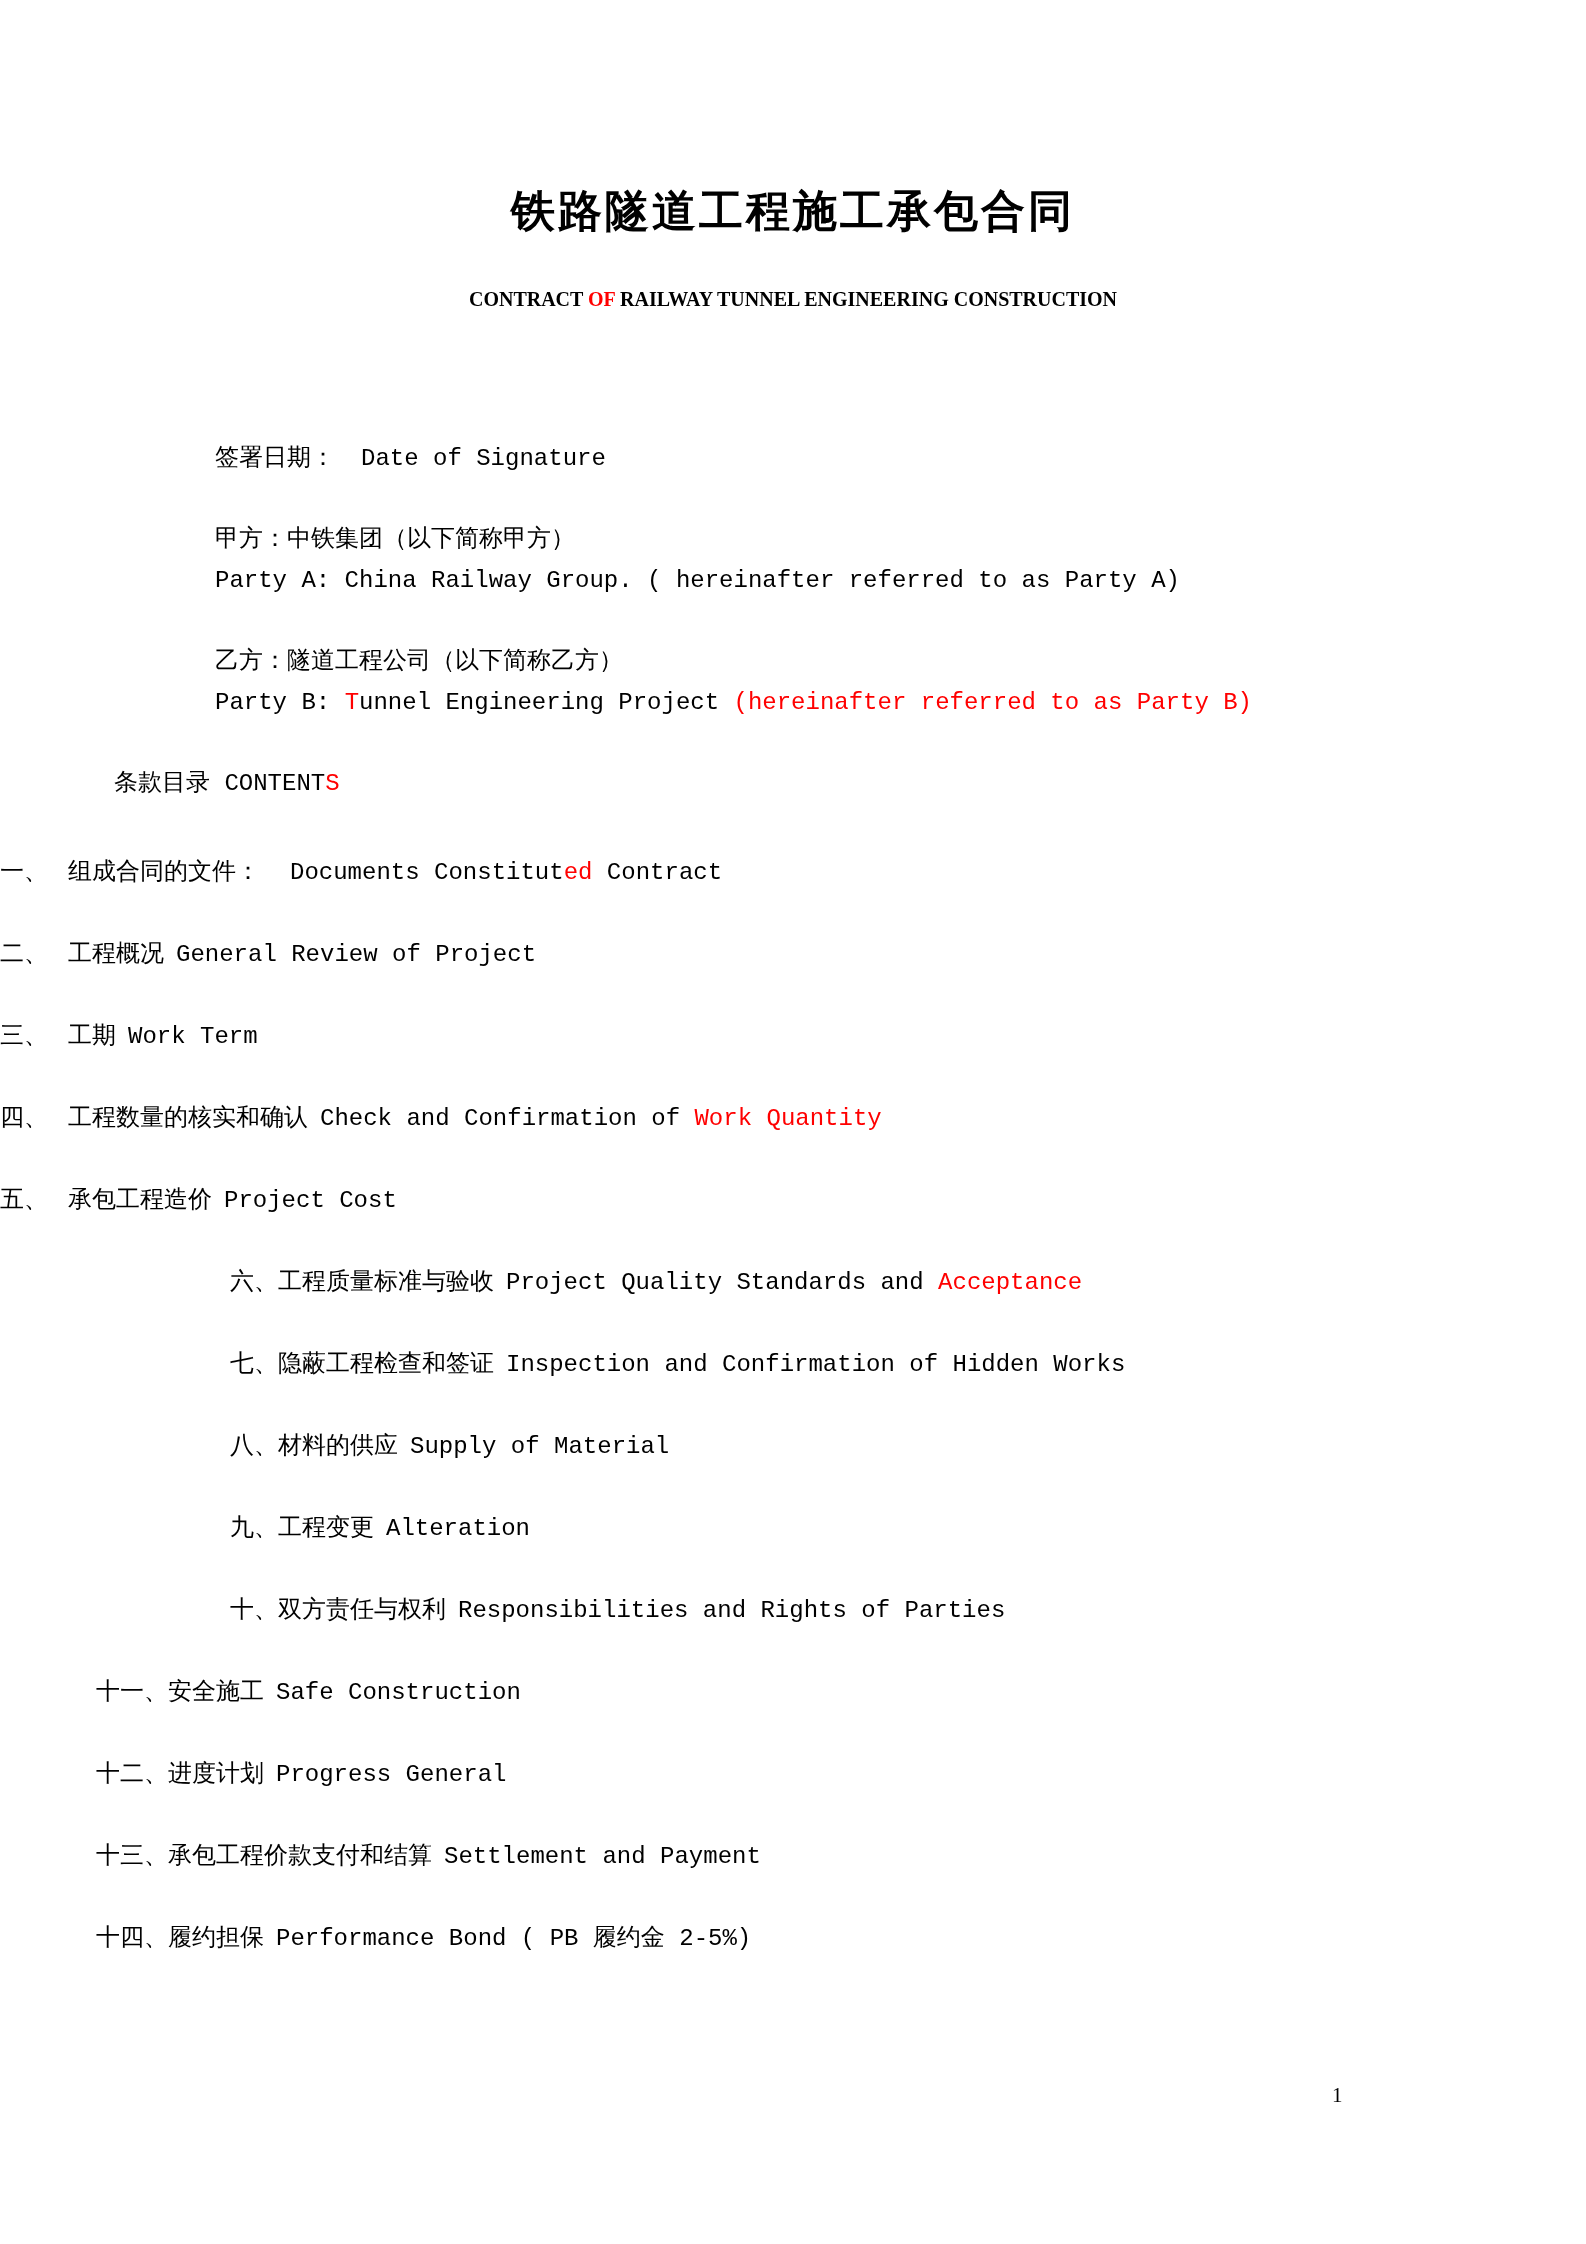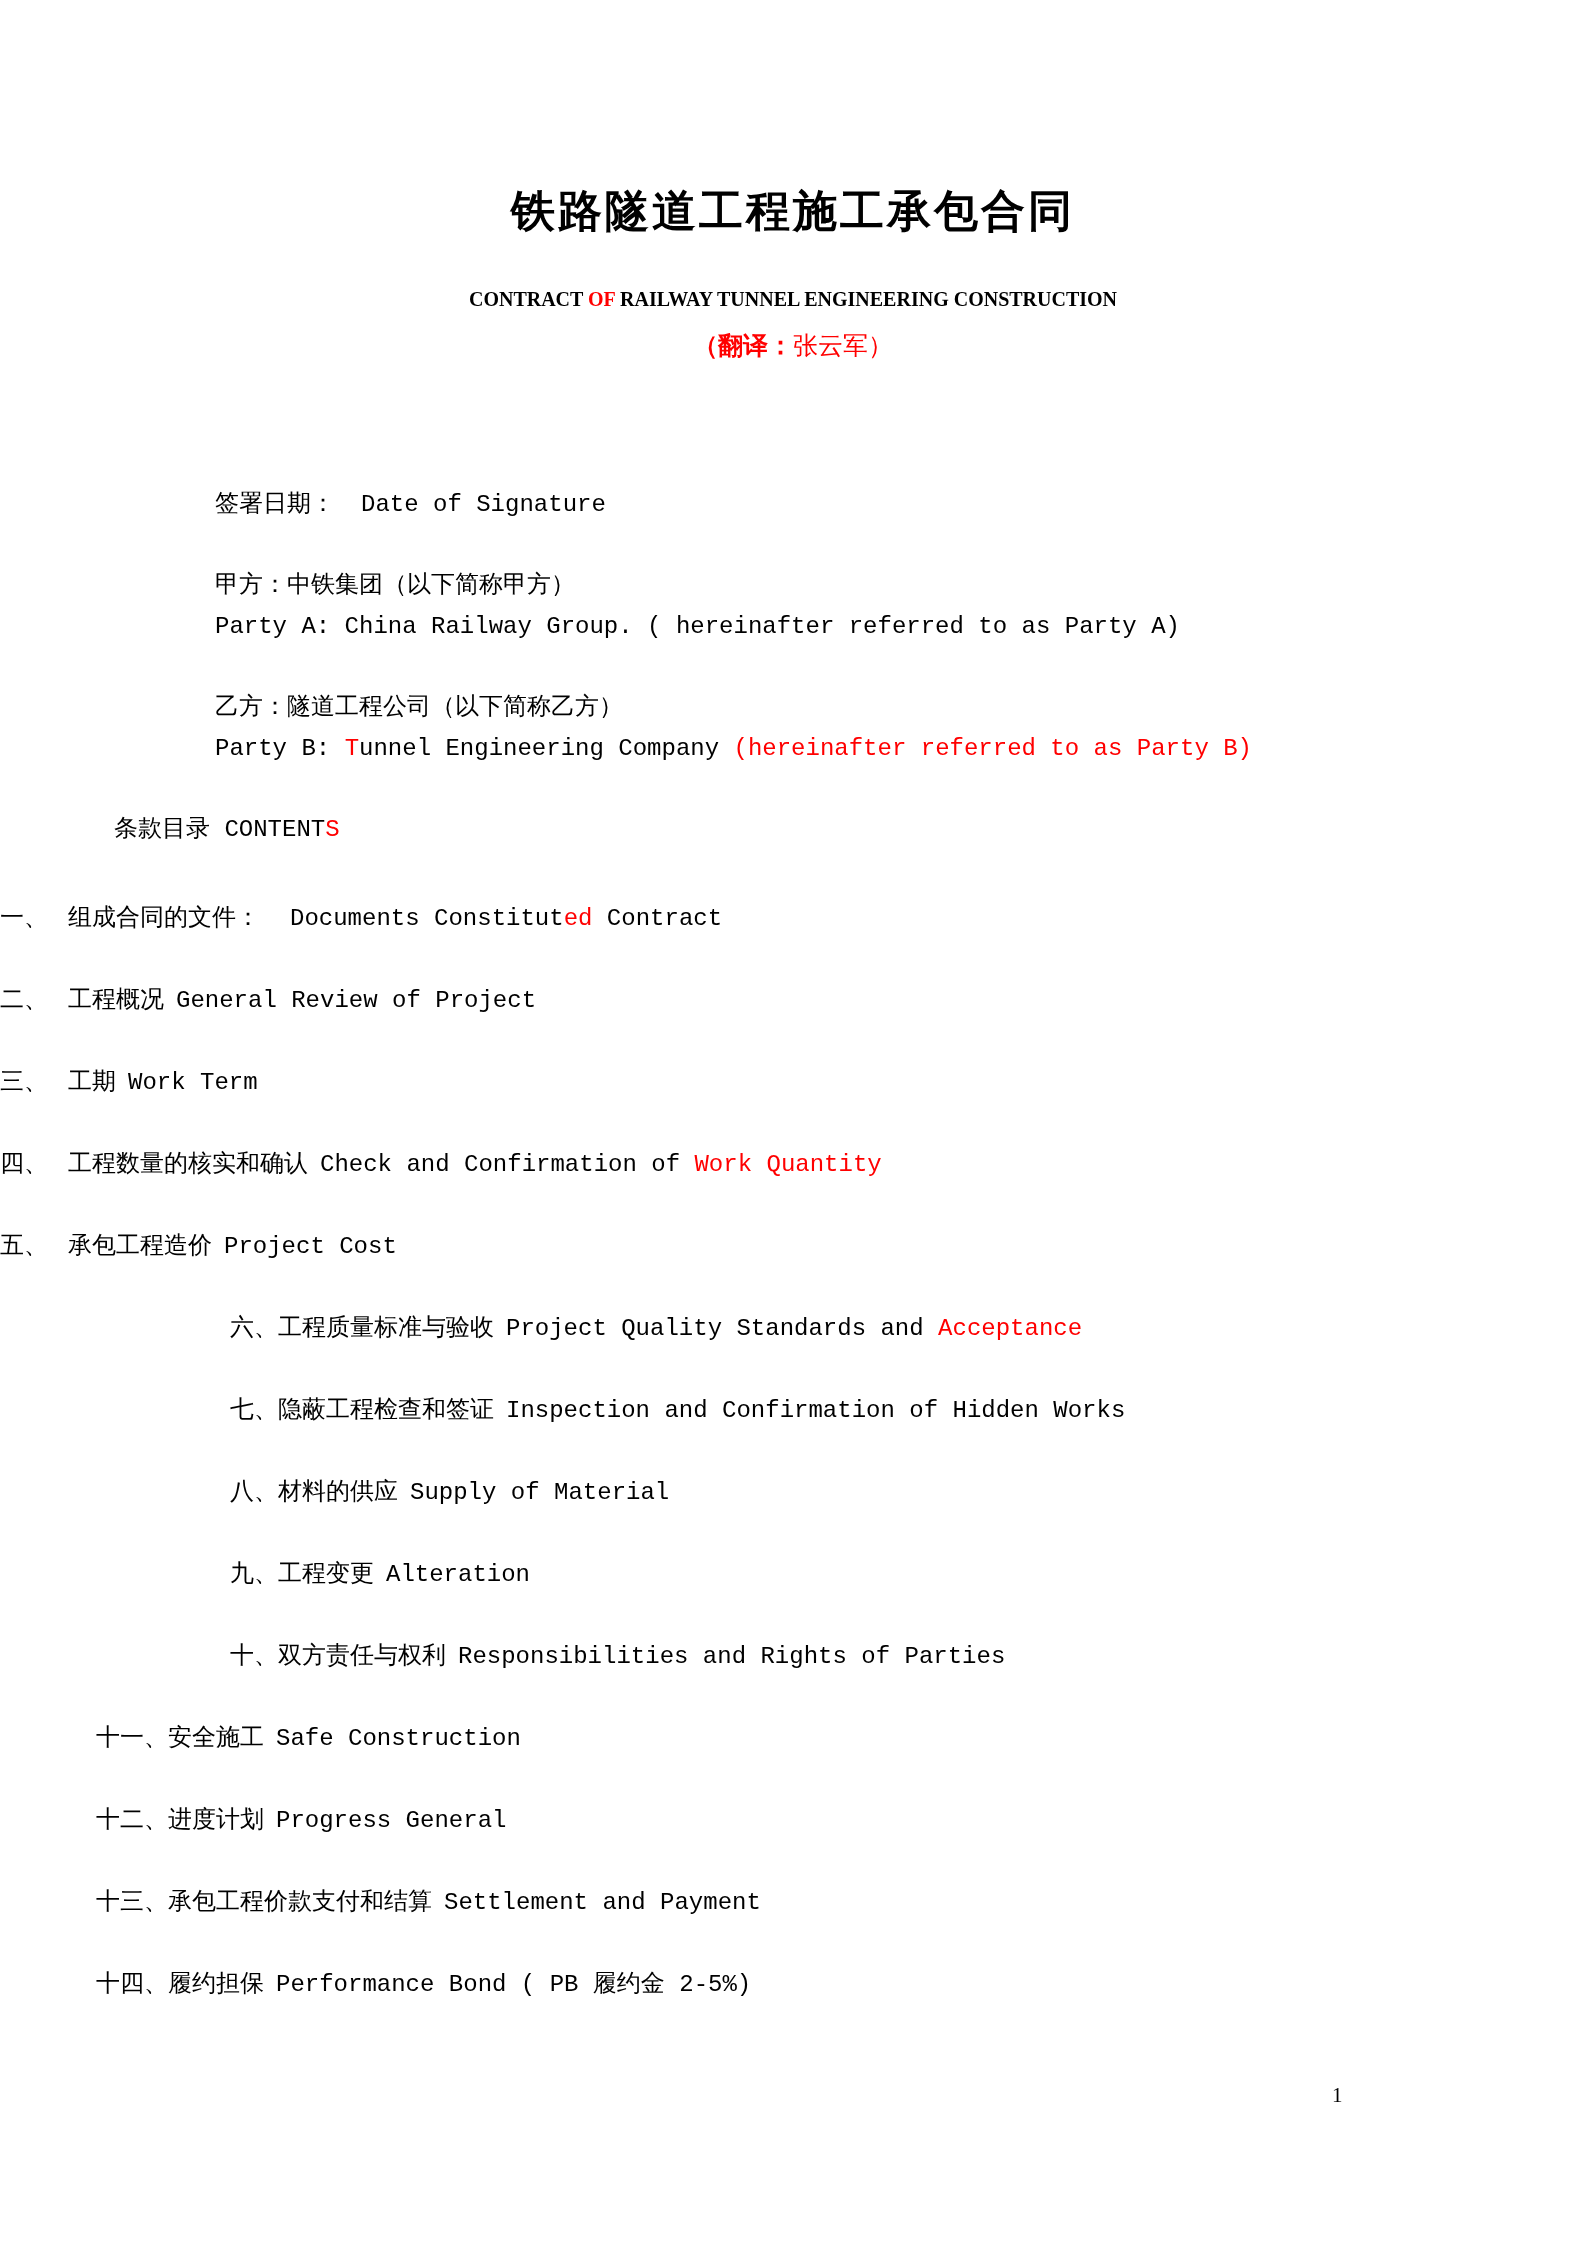--- a/index.html
+++ b/index.html
@@ -70,29 +70,28 @@
 </style>
 </head>
 <body>
 
 <div class="doc">
 
   <h1 class="doc-title">铁路隧道工程施工承包合同</h1>
 
   <h2 class="doc-subtitle"><span>CONTRACT </span><span class="red">OF</span><span> RAILWAY TUNNEL ENGINEERING CONSTRUCTION</span></h2>
 
-  <div class="doc-translator"><span class="red b">（翻译：</span><span class="red">张云军）</span></div>
 
   <div class="content">
 
     <p class="para"><span>签署日期：</span><span class="gap-wide">Date of Signature</span></p>
 
     <p class="para"><span>甲方：中铁集团（以下简称甲方）</span><span class="en-line">Party A: China Railway Group. ( hereinafter referred to as Party A)</span></p>
 
-    <p class="para"><span>乙方：隧道工程公司（以下简称乙方）</span><span class="en-line"><span>Party B: </span><span class="red">T</span><span>unnel Engineering Company </span><span class="red">(hereinafter referred to as Party B)</span></span></p>
+    <p class="para"><span>乙方：隧道工程公司（以下简称乙方）</span><span class="en-line"><span>Party B: </span><span class="red">T</span><span>unnel Engineering Project </span><span class="red">(hereinafter referred to as Party B)</span></span></p>
 
     <p class="contents-heading"><span>条款目录 CONTENT</span><span class="red">S</span></p>
 
     <div>
 
       <p class="toc-item g1"><span class="num">一、</span><span class="zh">组成合同的文件：</span><span class="en wide-gap"><span>Documents Constitut</span><span class="red">ed</span><span> Contract</span></span></p>
 
       <p class="toc-item g1"><span class="num">二、</span><span class="zh">工程概况</span><span class="en"><span>General Review of Project</span></span></p>
 
       <p class="toc-item g1"><span class="num">三、</span><span class="zh">工期</span><span class="en"><span>Work Term</span></span></p>

